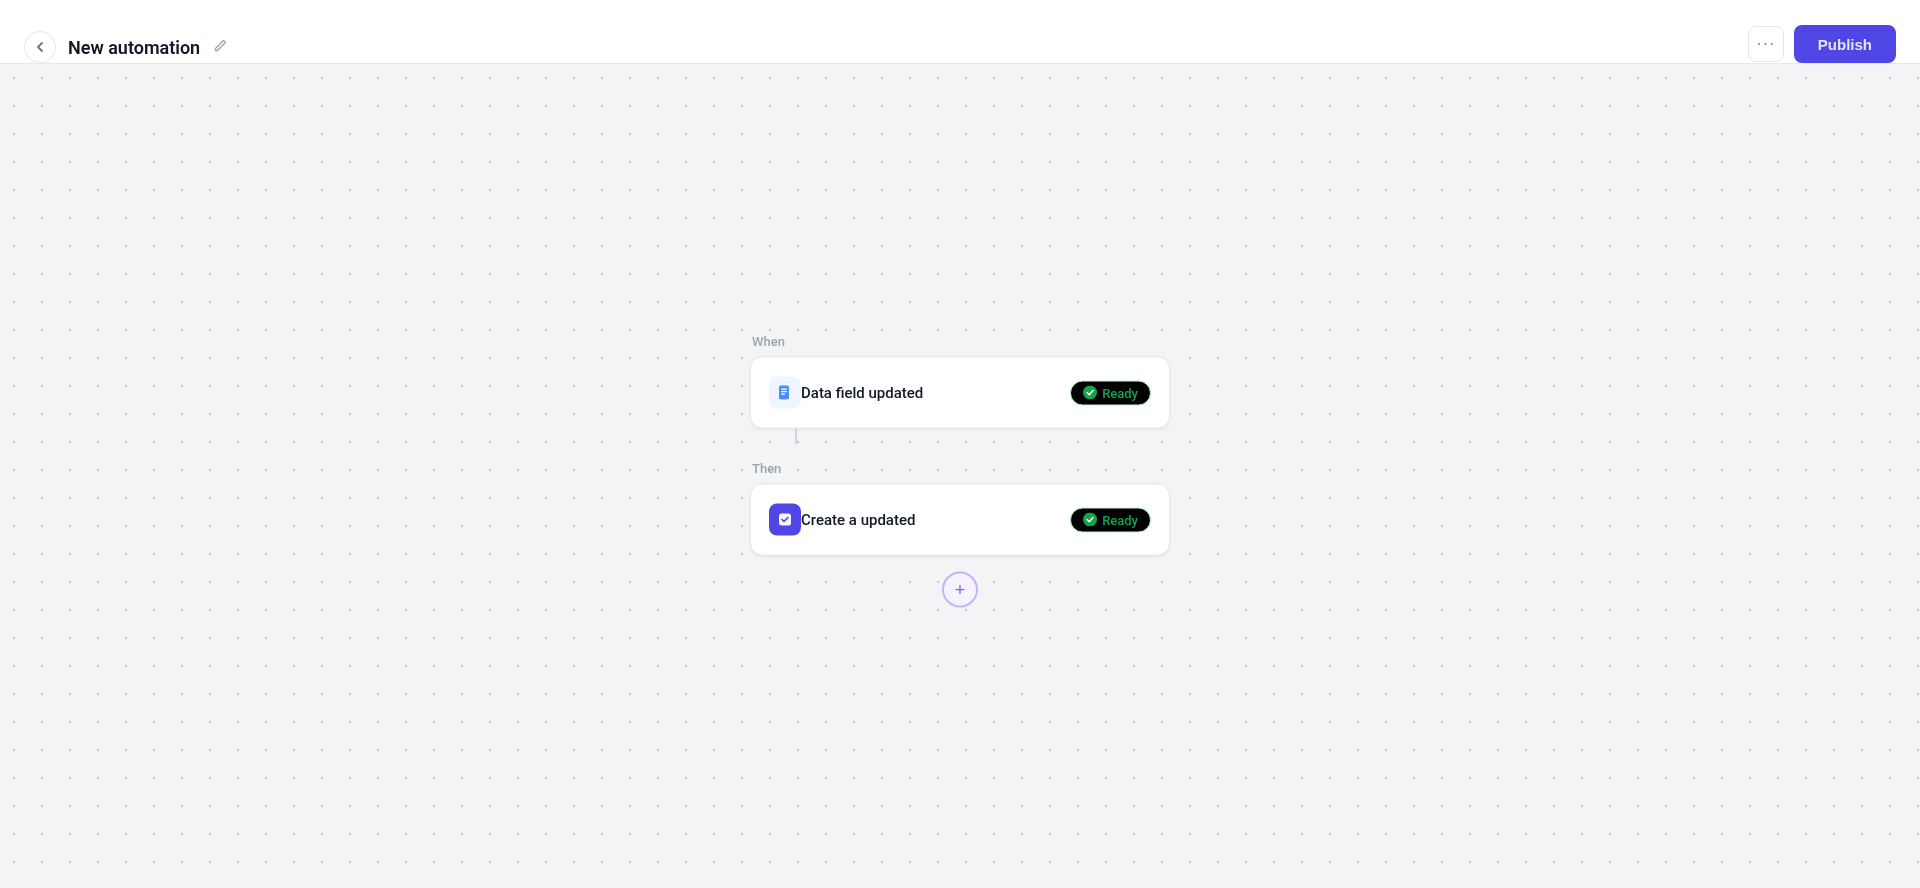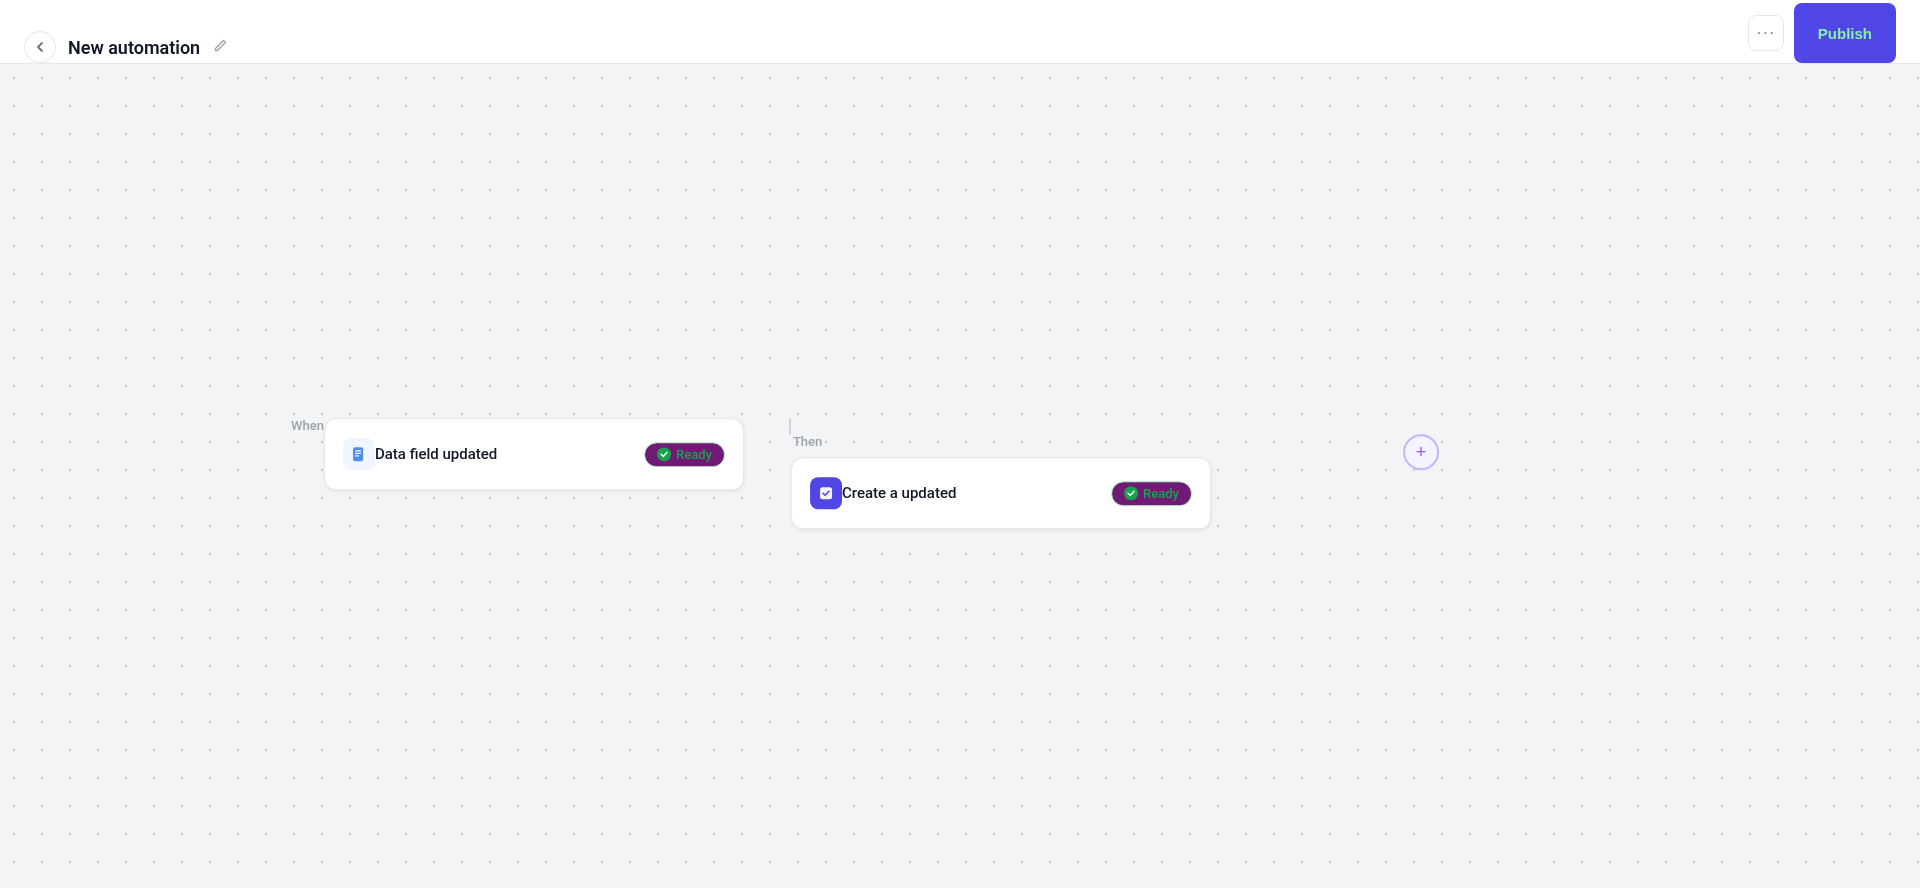--- a/index.html
+++ b/index.html
@@ -65,45 +65,46 @@
       display: flex;
       align-items: center;
       justify-content: center;
       cursor: pointer;
       color: #6b7280;
       font-size: 16px;
       letter-spacing: 1px;
     }
     .publish-btn {
       background: #4f46e5;
-      color: #86efac;
+      color: #e5e5e5;
       border: none;
       border-radius: 8px;
       padding: 10px 24px;
       font-size: 15px;
       font-weight: 600;
       cursor: pointer;
-      height: 60px;
+      height: 38px;
     }
 
     
     .canvas {
       width: 1920px;
       height: 824px;
       background-color: #f3f4f6;
       background-image: radial-gradient(circle, #c4c6cb 1px, transparent 1px);
       background-size: 28px 28px;
       display: flex;
       align-items: center;
       justify-content: center;
       position: relative;
     }
 
     .automation-flow {
       display: flex;
+      flex-direction: column;
       align-items: flex-start;
       gap: 0;
       position: absolute;
       left: 50%;
       top: 50%;
       transform: translate(-50%, -52%);
     }
 
     .section-label {
       font-size: 13px;
@@ -146,21 +147,21 @@
       flex: 1;
       font-size: 15px;
       font-weight: 500;
       color: #111827;
     }
 
     .status-badge {
       display: flex;
       align-items: center;
       gap: 5px;
-      background: #701a75;
+      background: #000000;
       border: 1px solid #bbf7d0;
       border-radius: 20px;
       padding: 4px 12px;
       font-size: 13px;
       font-weight: 500;
       color: #16a34a;
     }
     .status-badge .check-icon {
       color: #16a34a;
       font-size: 14px;

